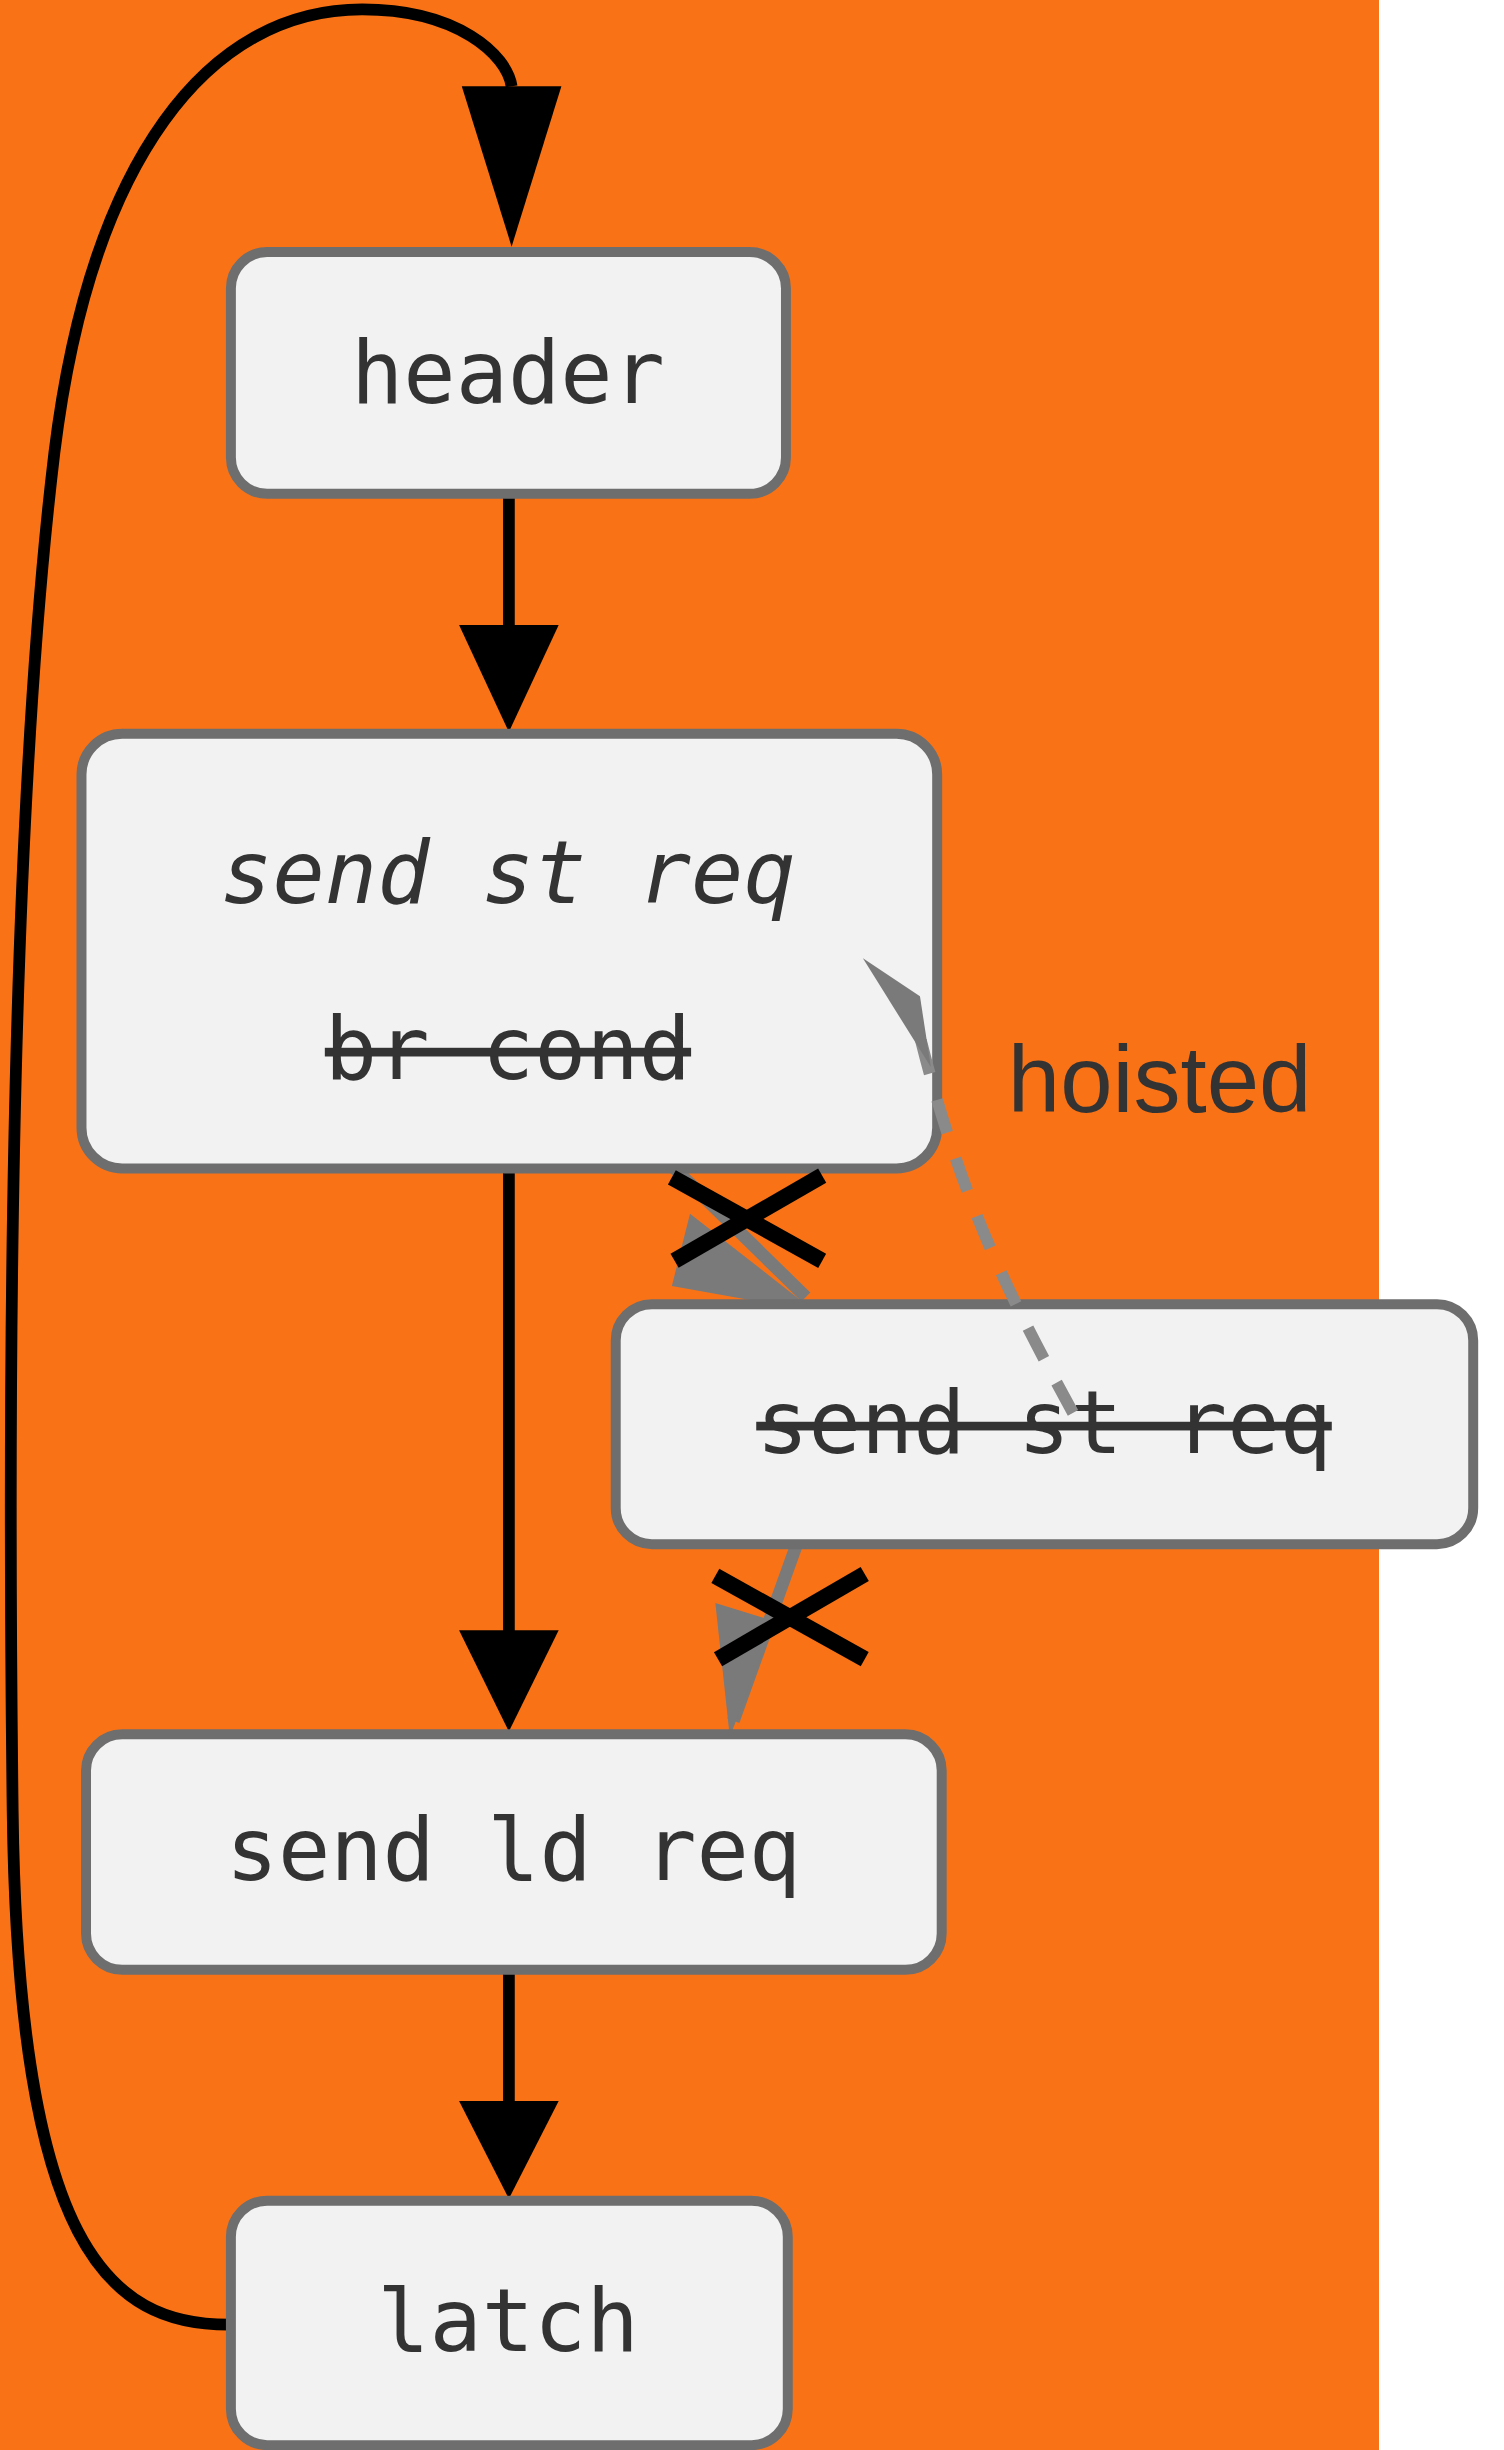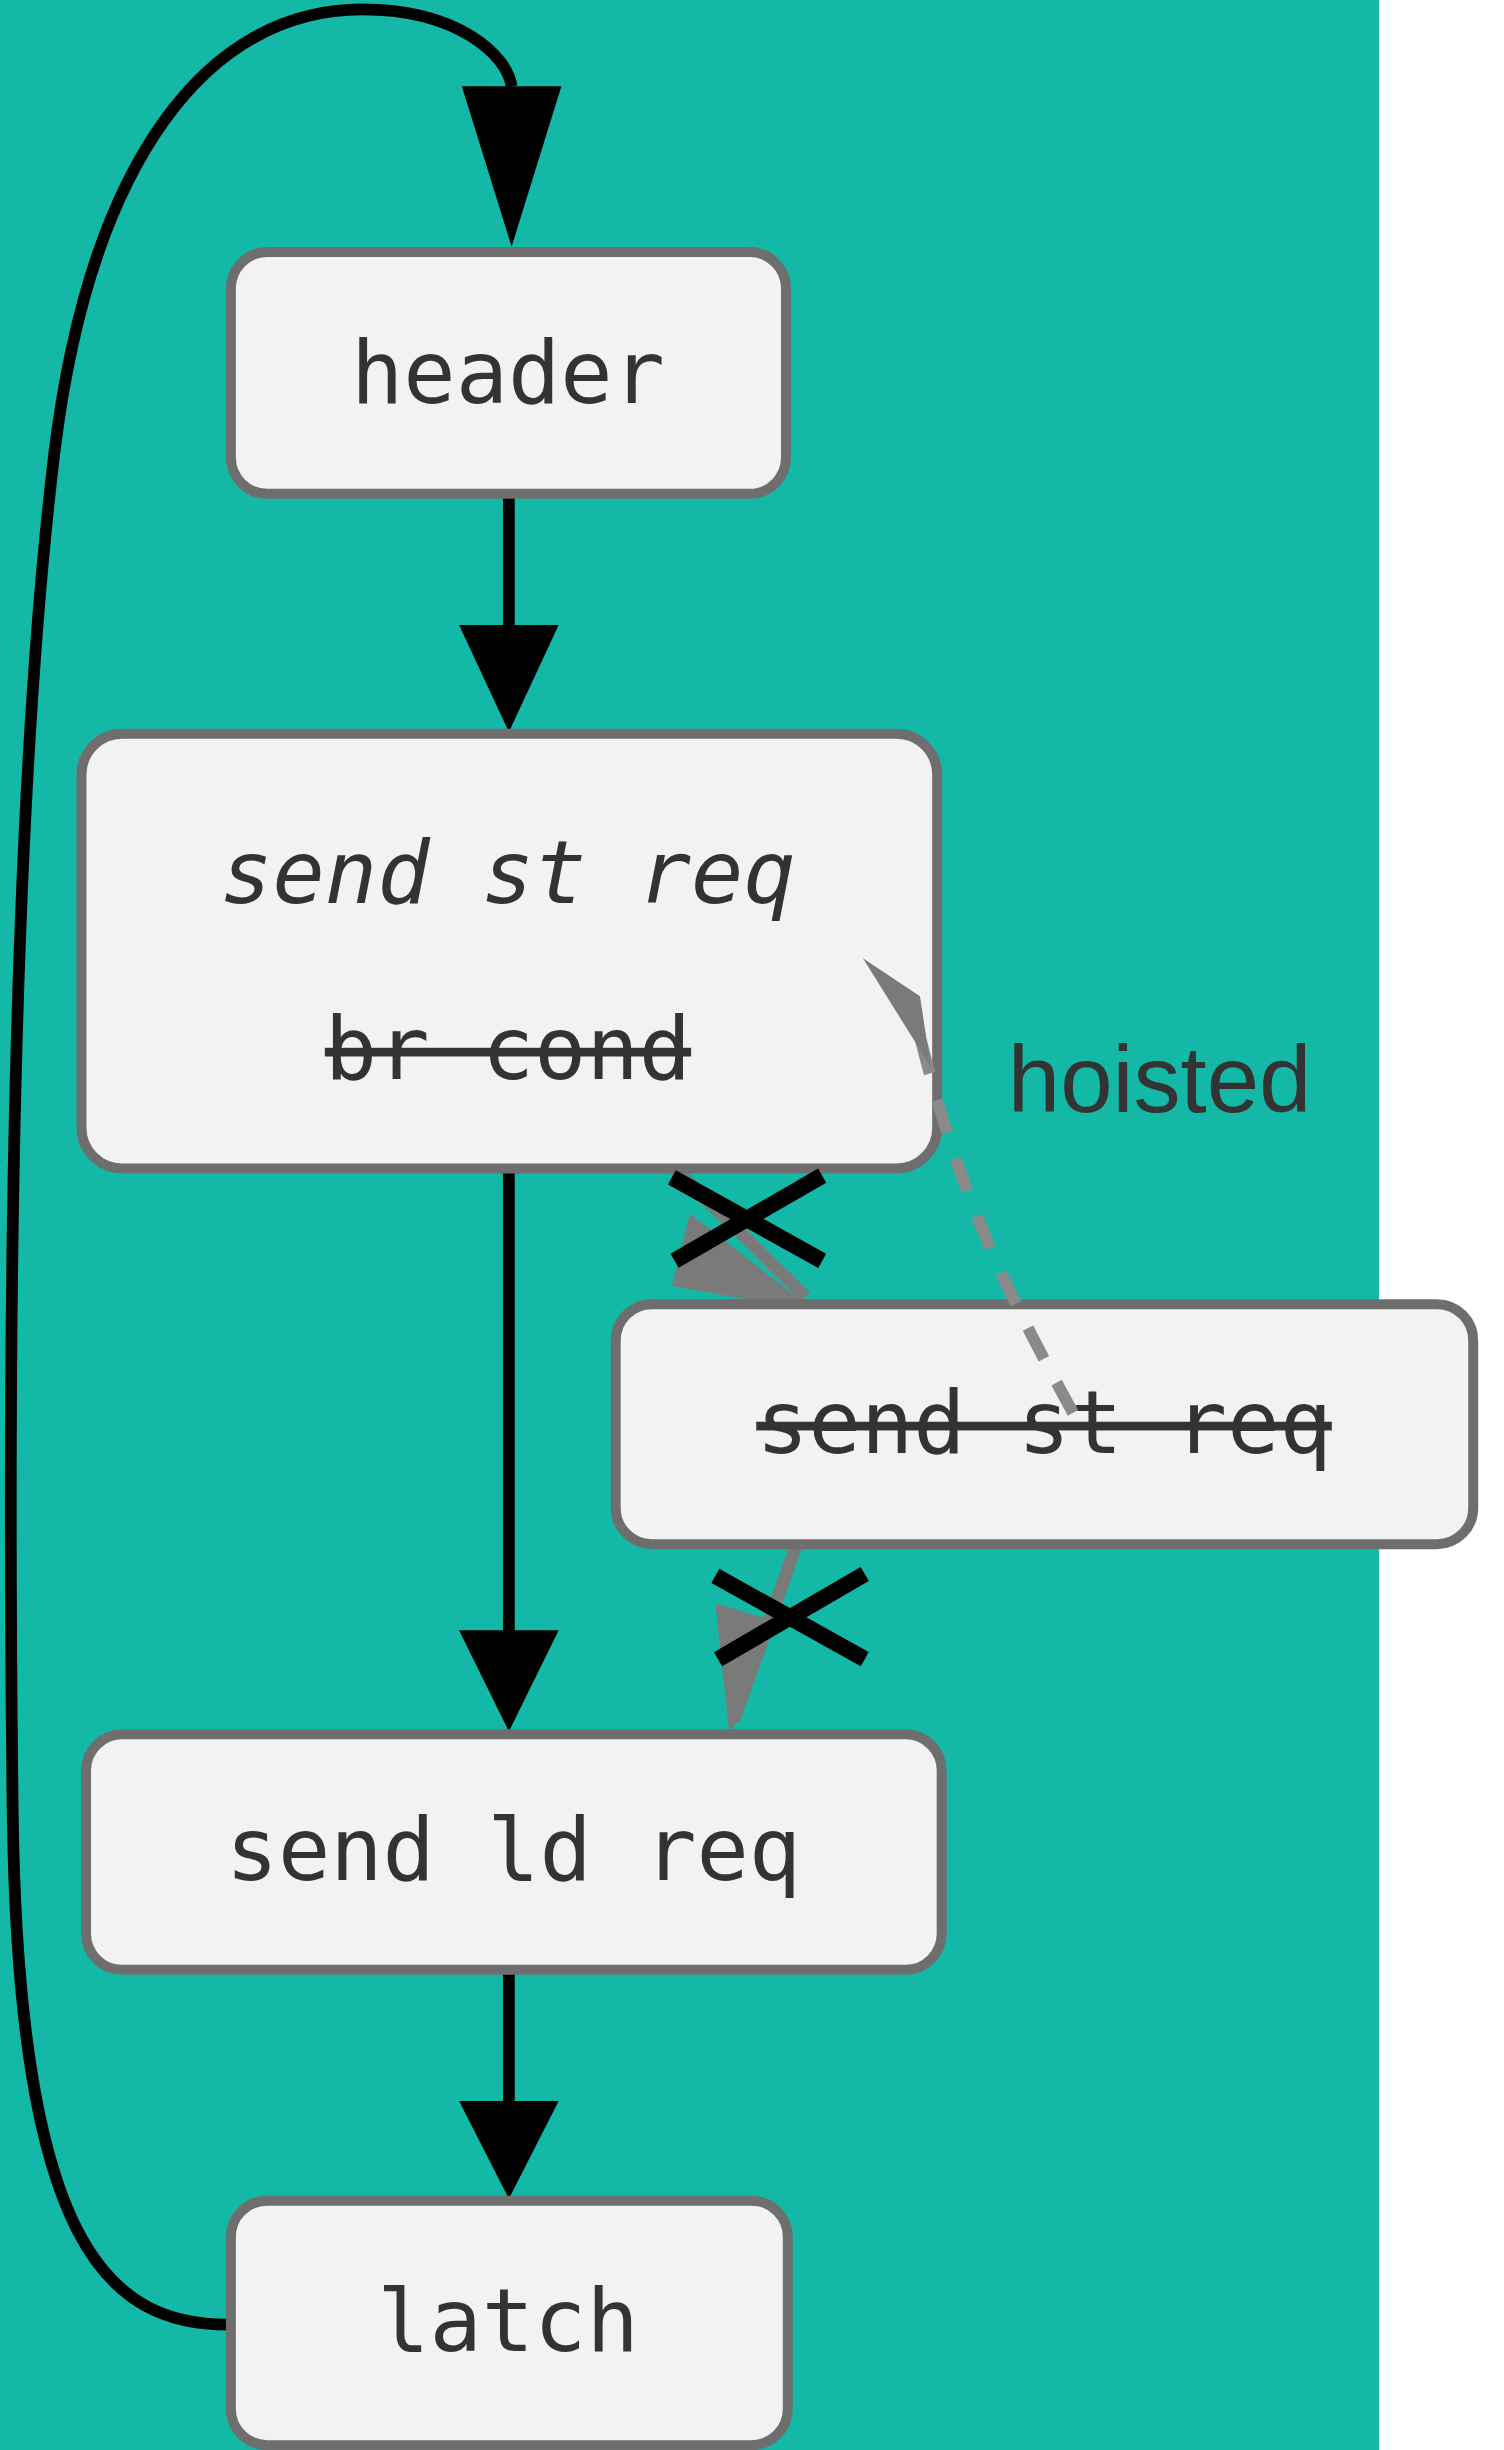--- a/index.html
+++ b/index.html
@@ -10,21 +10,21 @@
   body {
     width: 1504px;
     height: 2450px;
     overflow: hidden;
     font-family: "Liberation Sans", sans-serif;
   }
   #diagram-root {
     position: relative;
     width: 1379px;
     height: 2450px;
-    background: #14b8a6;
+    background: #f97316;
     text-decoration: underline;
   }
   svg.cfg {
     display: block;
     width: 1504px;
     height: 2450px;
   }
   .node-box {
     fill: #f2f2f2;
     stroke: #6e6e6e;

